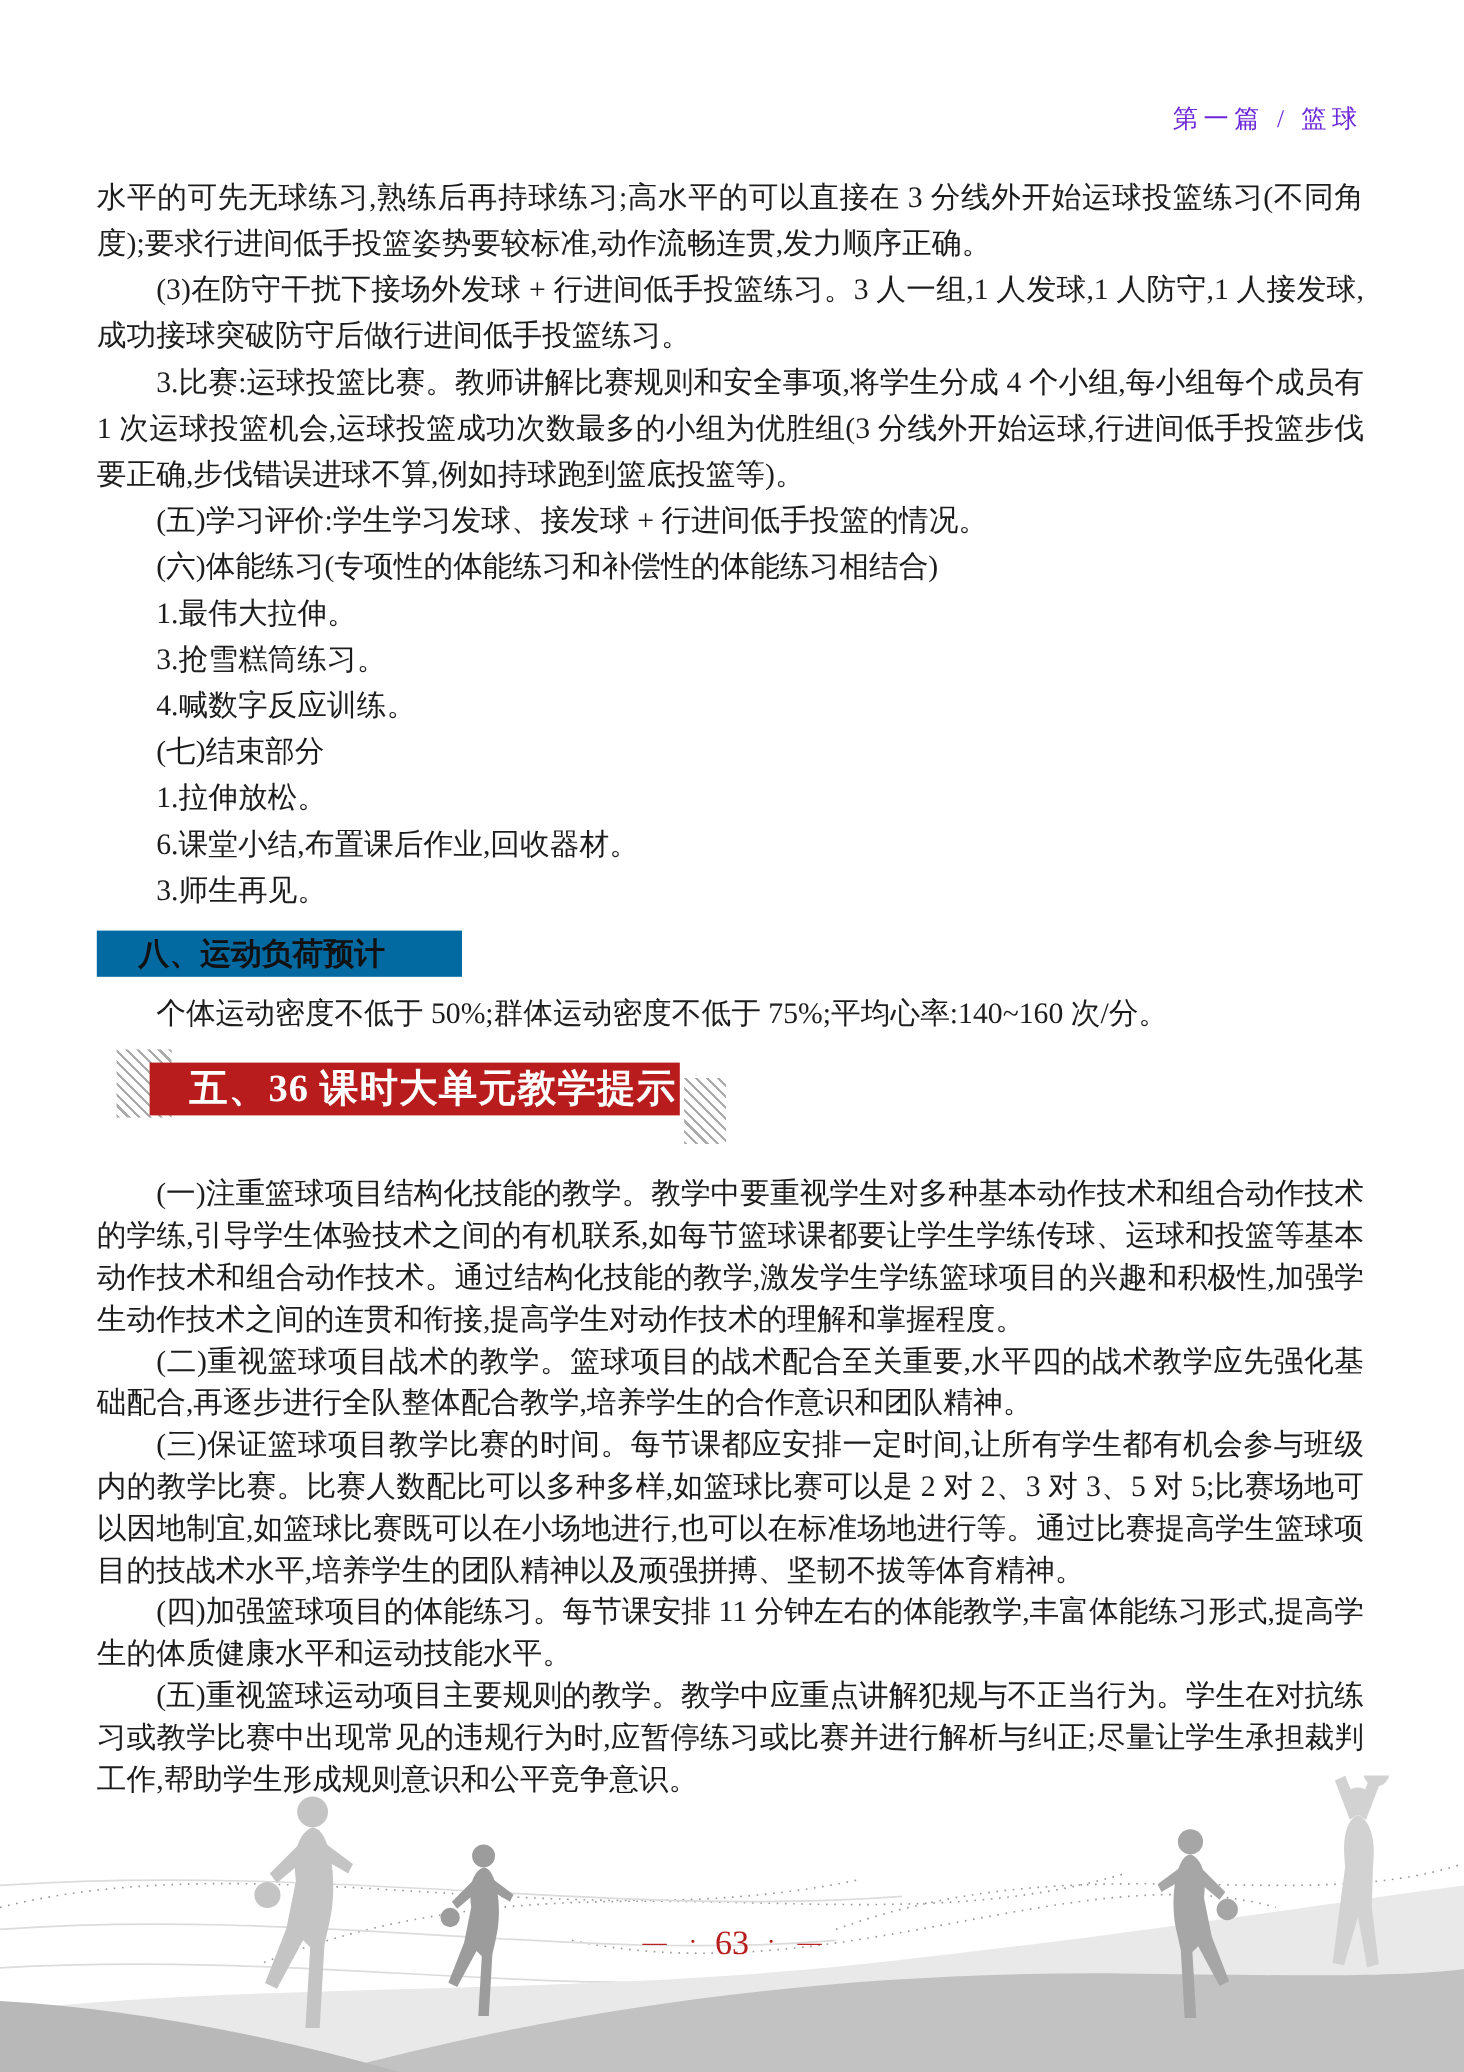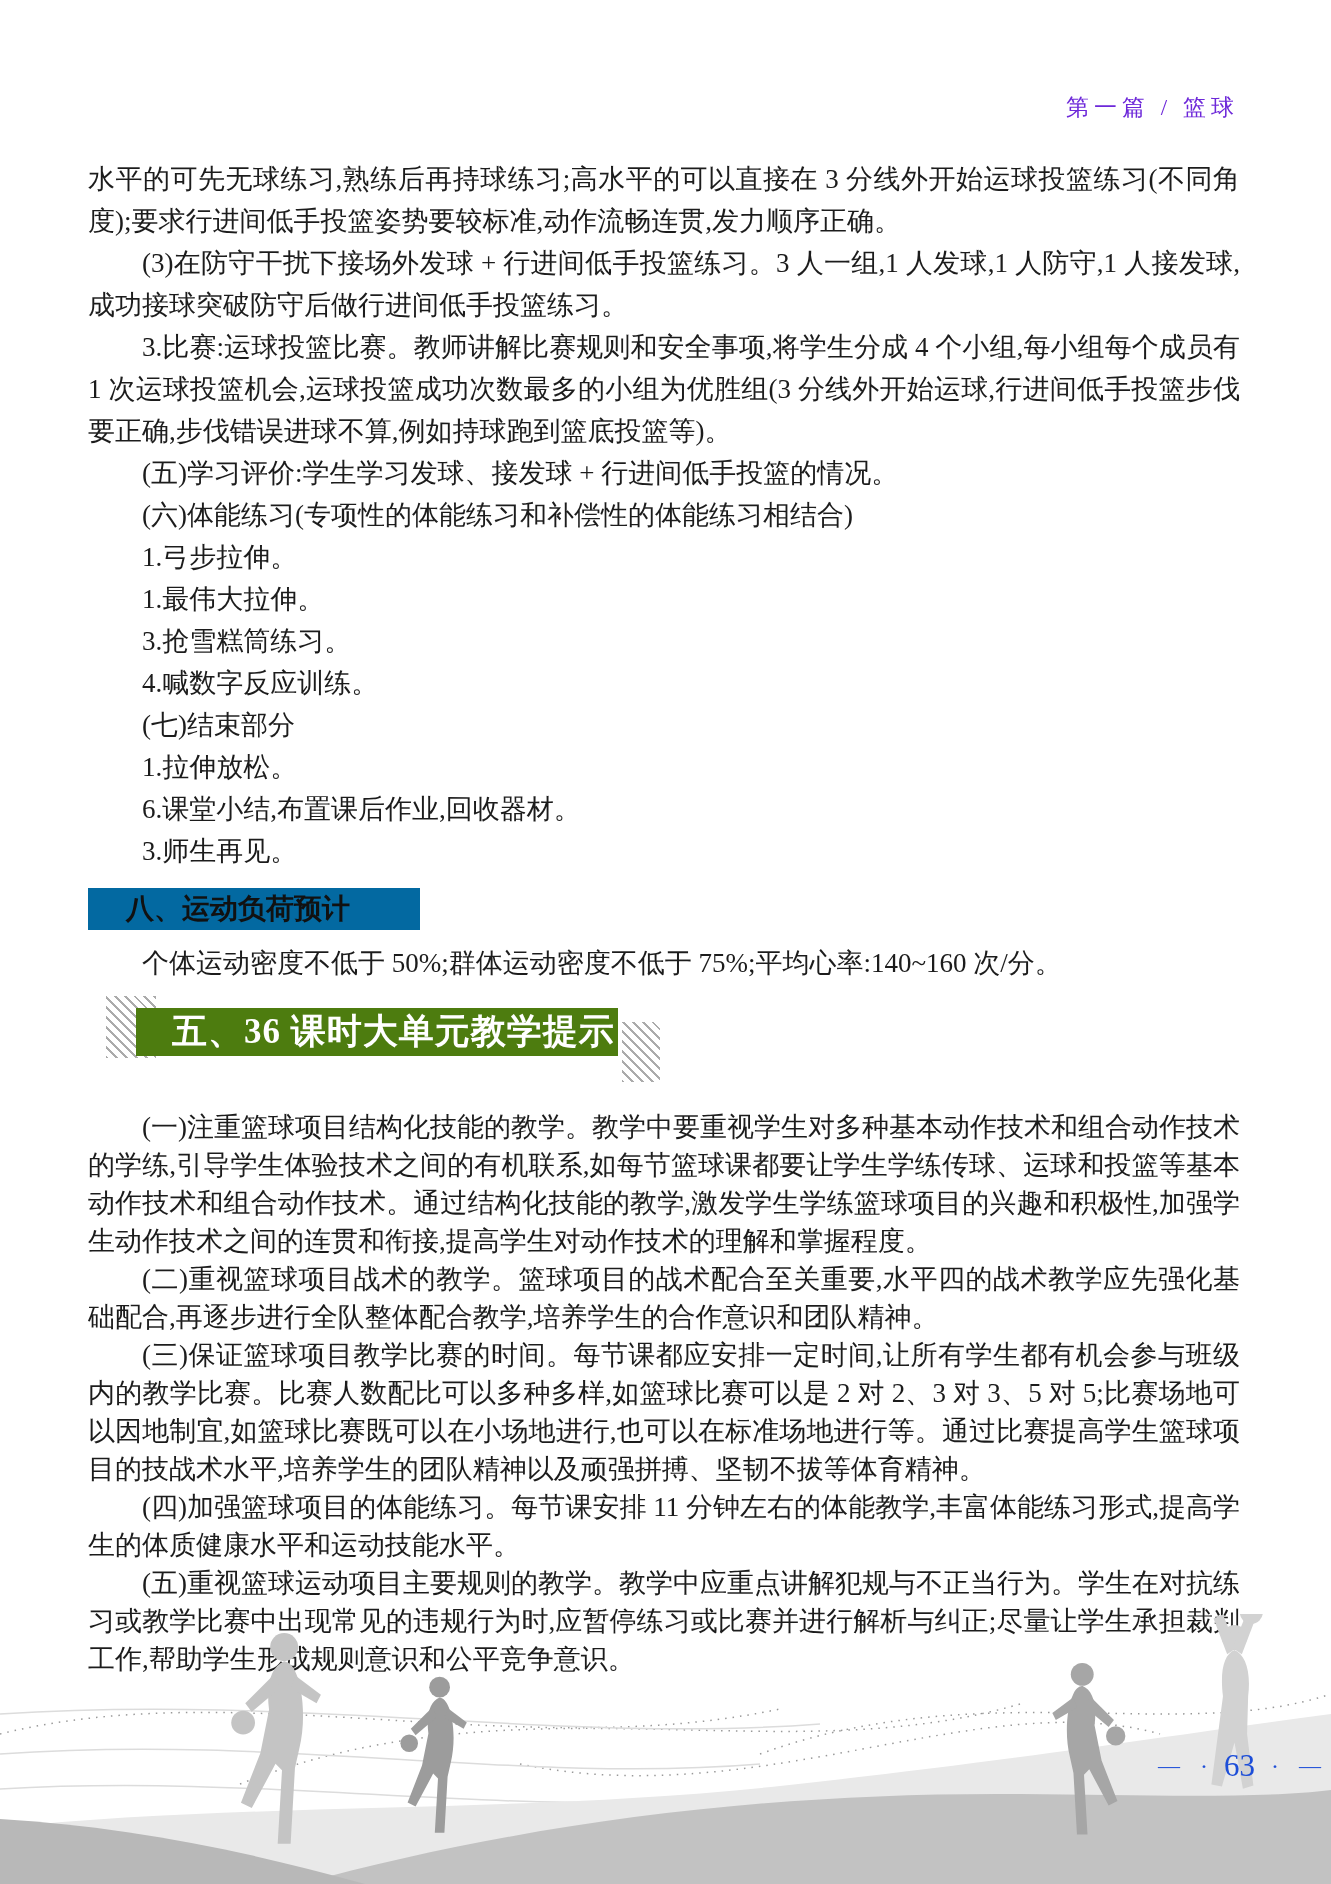--- a/index.html
+++ b/index.html
@@ -53,21 +53,21 @@
     position: absolute;
     background: repeating-linear-gradient(45deg, #ababab 0 2px, rgba(0,0,0,0) 2px 7px);
     z-index: 0;
   }
   .hatch-left  { left: 18px;  top: -12px; width: 50px; height: 62px; }
   .hatch-right { left: 534px; top: 14px;  width: 38px; height: 60px; }
   .banner-bar {
     position: absolute;
     left: 48px; top: 0;
     width: 482px; height: 48px;
-    background: #4d7c0f;
+    background: #b91c1c;
     color: #ffffff;
     font-weight: bold;
     font-size: 35px;
     line-height: 48px;
     padding-left: 36px;
     letter-spacing: 1px;
     box-sizing: border-box;
     z-index: 1;
     white-space: nowrap;
   }
@@ -84,41 +84,40 @@
   .footer {
     position: absolute;
     left: 0; bottom: 0;
     width: 1331px; height: 270px;
   }
   .footer svg { position: absolute; left: 0; top: 0; }
   .pageno {
     position: absolute;
     bottom: 100px; left: 0;
     width: 100%;
-    text-align: right;
+    text-align: center;
     z-index: 2;
-    color: #1d4ed8;
+    color: #b91c1c;
   }
   .pageno span { display: inline-block; vertical-align: middle; }
   .pageno .dash { font-size: 22px; margin: 0 10px; }
   .pageno .dot  { font-size: 24px; margin: 0 10px; }
   .pageno .num  { font-size: 31px; margin: 0 6px; }
 </style>
 </head>
 <body>
 
 <div class="page-header">第一篇 / 篮球</div>
 
 <div class="main">
   <p class="body-p">水平的可先无球练习,熟练后再持球练习;高水平的可以直接在 3 分线外开始运球投篮练习(不同角度);要求行进间低手投篮姿势要较标准,动作流畅连贯,发力顺序正确。</p>
   <p class="body-p indent">(3)在防守干扰下接场外发球 + 行进间低手投篮练习。3 人一组,1 人发球,1 人防守,1 人接发球,成功接球突破防守后做行进间低手投篮练习。</p>
   <p class="body-p indent">3.比赛:运球投篮比赛。教师讲解比赛规则和安全事项,将学生分成 4 个小组,每小组每个成员有 1 次运球投篮机会,运球投篮成功次数最多的小组为优胜组(3 分线外开始运球,行进间低手投篮步伐要正确,步伐错误进球不算,例如持球跑到篮底投篮等)。</p>
   <p class="body-p indent">(五)学习评价:学生学习发球、接发球 + 行进间低手投篮的情况。</p>
   <p class="body-p indent">(六)体能练习(专项性的体能练习和补偿性的体能练习相结合)</p>
-  <p class="body-p indent">1.弓步拉伸。</p>
   <p class="body-p indent">1.最伟大拉伸。</p>
   <p class="body-p indent">3.抢雪糕筒练习。</p>
   <p class="body-p indent">4.喊数字反应训练。</p>
   <p class="body-p indent">(七)结束部分</p>
   <p class="body-p indent">1.拉伸放松。</p>
   <p class="body-p indent">6.课堂小结,布置课后作业,回收器材。</p>
   <p class="body-p indent">3.师生再见。</p>
 
   <div class="sec8-title">八、运动负荷预计</div>
   <p class="body-p indent sec8-body">个体运动密度不低于 50%;群体运动密度不低于 75%;平均心率:140~160 次/分。</p>

